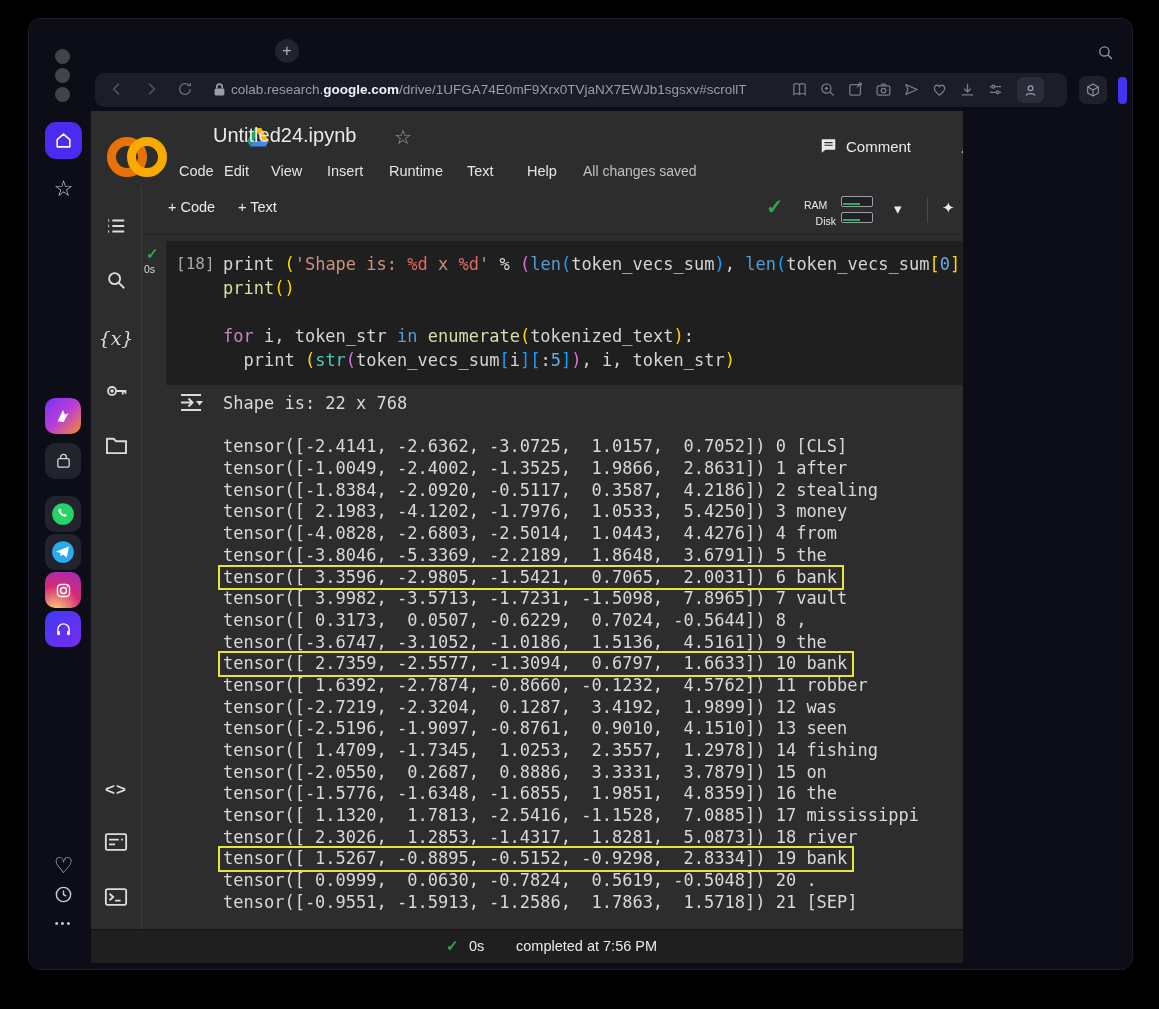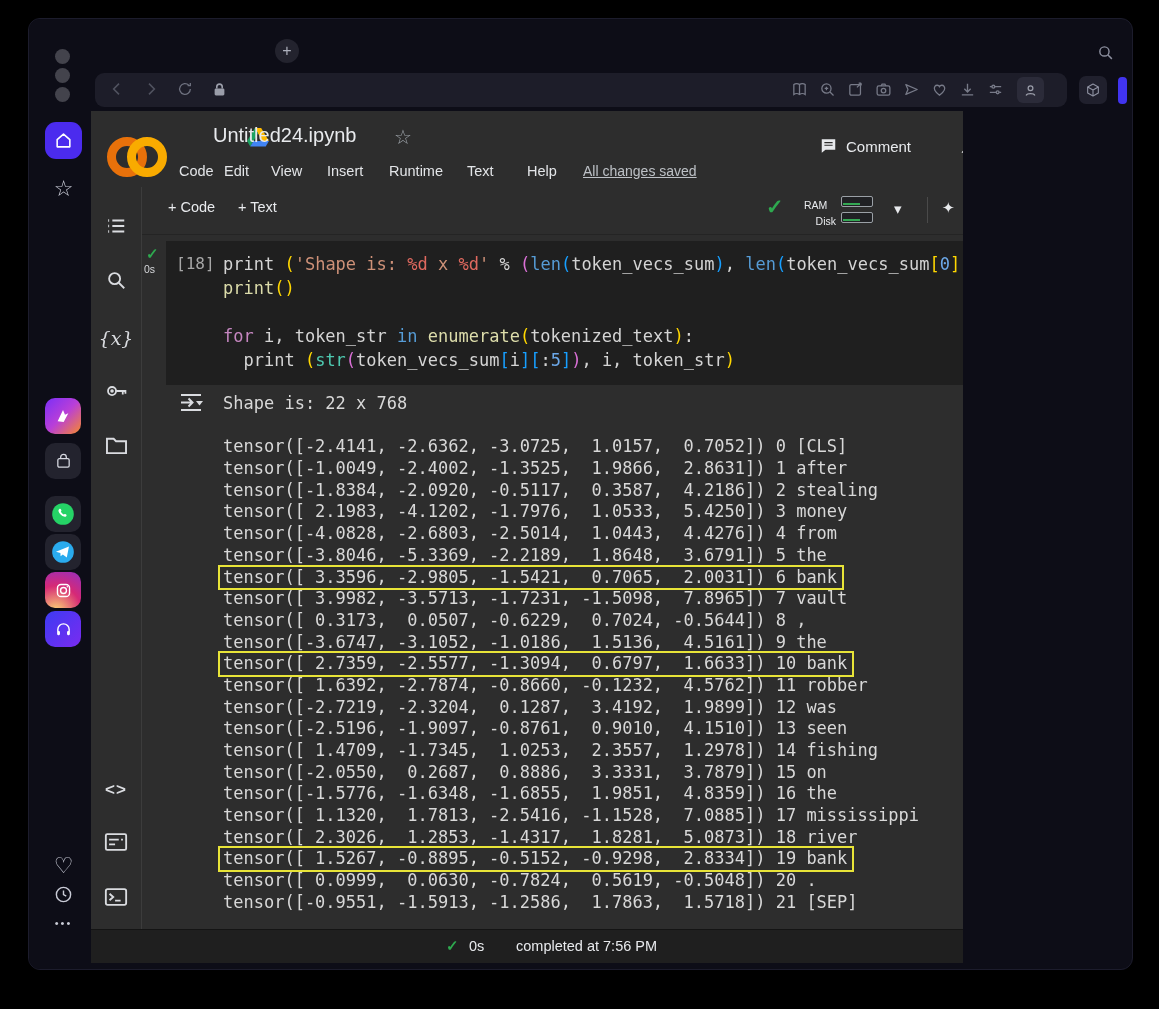--- a/index.html
+++ b/index.html
@@ -43,21 +43,21 @@
   
   .colab{position:absolute;left:62px;top:92px;width:872px;height:852px;background:#2d2d2d;overflow:hidden;}
 
   
   .co-logo{position:absolute;left:14px;top:14px;width:62px;height:48px;}
   .ring{position:absolute;width:22px;height:22px;border-radius:50%;top:12px;}
   .ring.l{left:2px;border:9px solid #e8710a;}
   .ring.r{left:22px;border:9px solid #f9ab00;}
   .nb-title{position:absolute;left:122px;top:13px;font-size:20px;color:#e8eaed;}
   .menu-item{color:#e3e5e8;font-size:14.5px;}
-  .saved{color:#bdc1c6;font-size:14px;text-decoration:underline;margin-top:24px;}
+  .saved{color:#bdc1c6;font-size:14px;margin-top:24px;}
   .hdr-act{color:#e8eaed;font-size:15px;}
 
   
   .toolbar{position:absolute;left:50px;top:76px;right:0;height:47px;border-bottom:1px solid #242424;}
   .tb-btn{position:absolute;top:12px;color:#e8eaed;font-size:14.5px;}
   .ram-lbl{color:#e8eaed;font-size:10.5px;}
   .bar{width:30px;height:9px;border:1.5px solid #9aa0a6;border-radius:2px;position:relative;background:#202124;}
   .bar i{position:absolute;left:1px;bottom:1px;height:2.5px;width:55%;background:#34a853;display:block;}
   .vsep{position:absolute;top:10px;width:1px;height:26px;background:#4a4a4a;}
 
@@ -187,20 +187,23 @@
       <svg width="16" height="16" viewBox="0 0 24 24" fill="none" stroke="#6d707e" stroke-width="2">
             <path d="M20 12 a8 8 0 1 1 -2.3-5.7"></path>
             <path d="M20 3 V7 H16" stroke-linejoin="round"></path>
           </svg>
     </div>
     <div class="url-ic" style="left:118px;top:9px">
       <svg width="13" height="15" viewBox="0 0 24 26" fill="#9a9da9">
             <rect x="3" y="11" width="18" height="13" rx="2.5"></rect>
             <path d="M7 11 V8 a5 5 0 0 1 10 0 V11" fill="none" stroke="#9a9da9" stroke-width="3"></path>
           </svg>
+    </div>
+    <div class="url-text">
+      <span class="u-dim">colab.research.</span><span class="u-domain">google.com</span><span class="u-dim">/drive/1UFGA74E0mF9Xrx0TVjaNX7EWJb1sgsxv#scrollT</span>
     </div>
     <div class="url-ic" style="left:696px">
       <svg width="17" height="17" viewBox="0 0 24 24" fill="none" stroke="#777a88" stroke-width="1.8">
             <path d="M12 5 C10 3.5 6 3.5 4 5 V19 C6 17.5 10 17.5 12 19 C14 17.5 18 17.5 20 19 V5 C18 3.5 14 3.5 12 5 Z"></path>
             <path d="M12 5 V19"></path>
           </svg>
     </div>
     <div class="url-ic" style="left:724px">
       <svg width="17" height="17" viewBox="0 0 24 24" fill="none" stroke="#777a88" stroke-width="1.8">
             <circle cx="10.5" cy="10.5" r="6.5"></circle>

